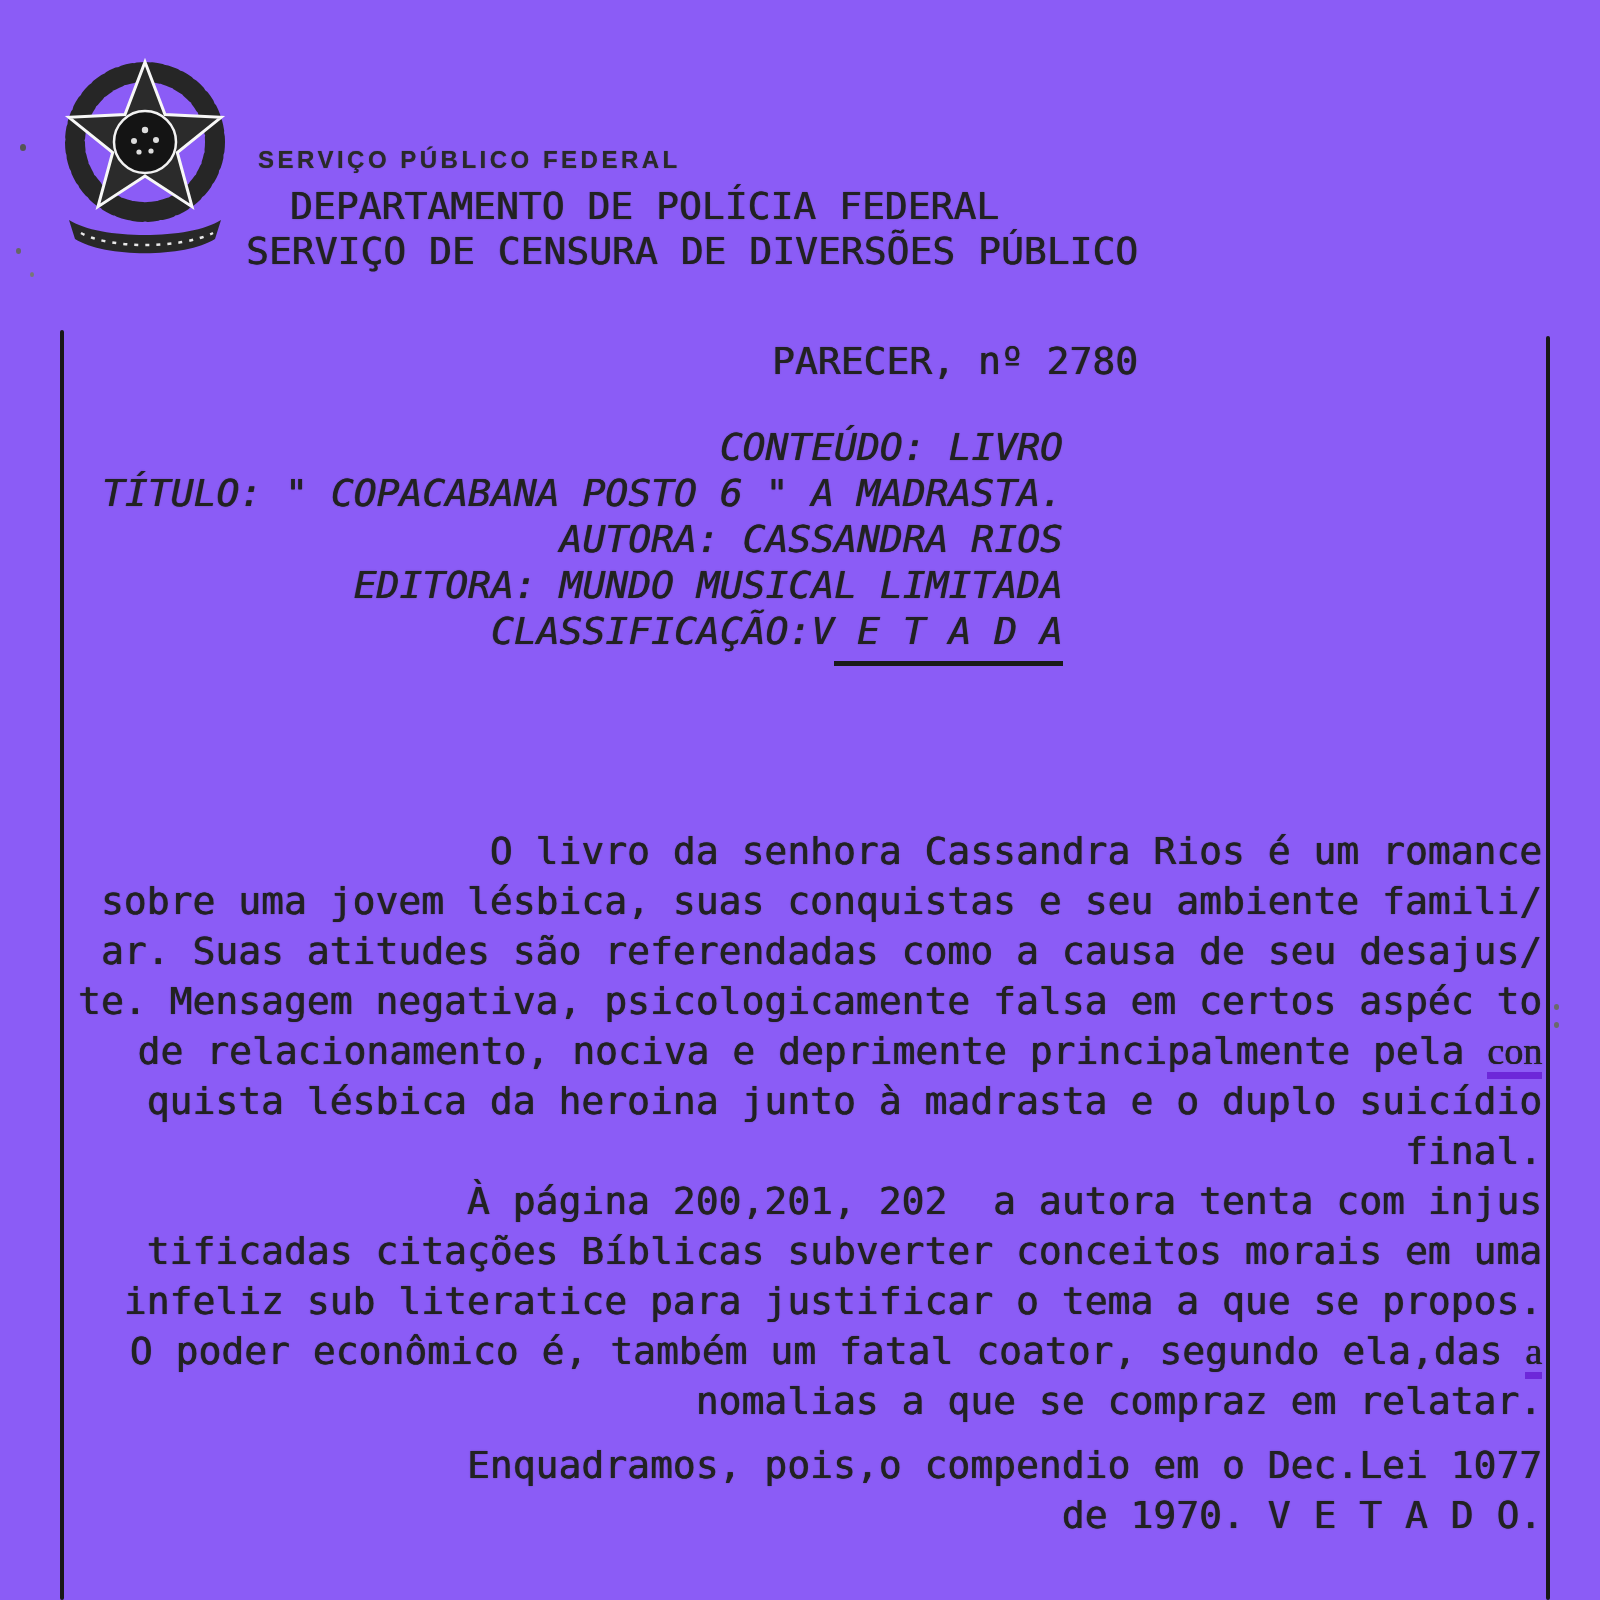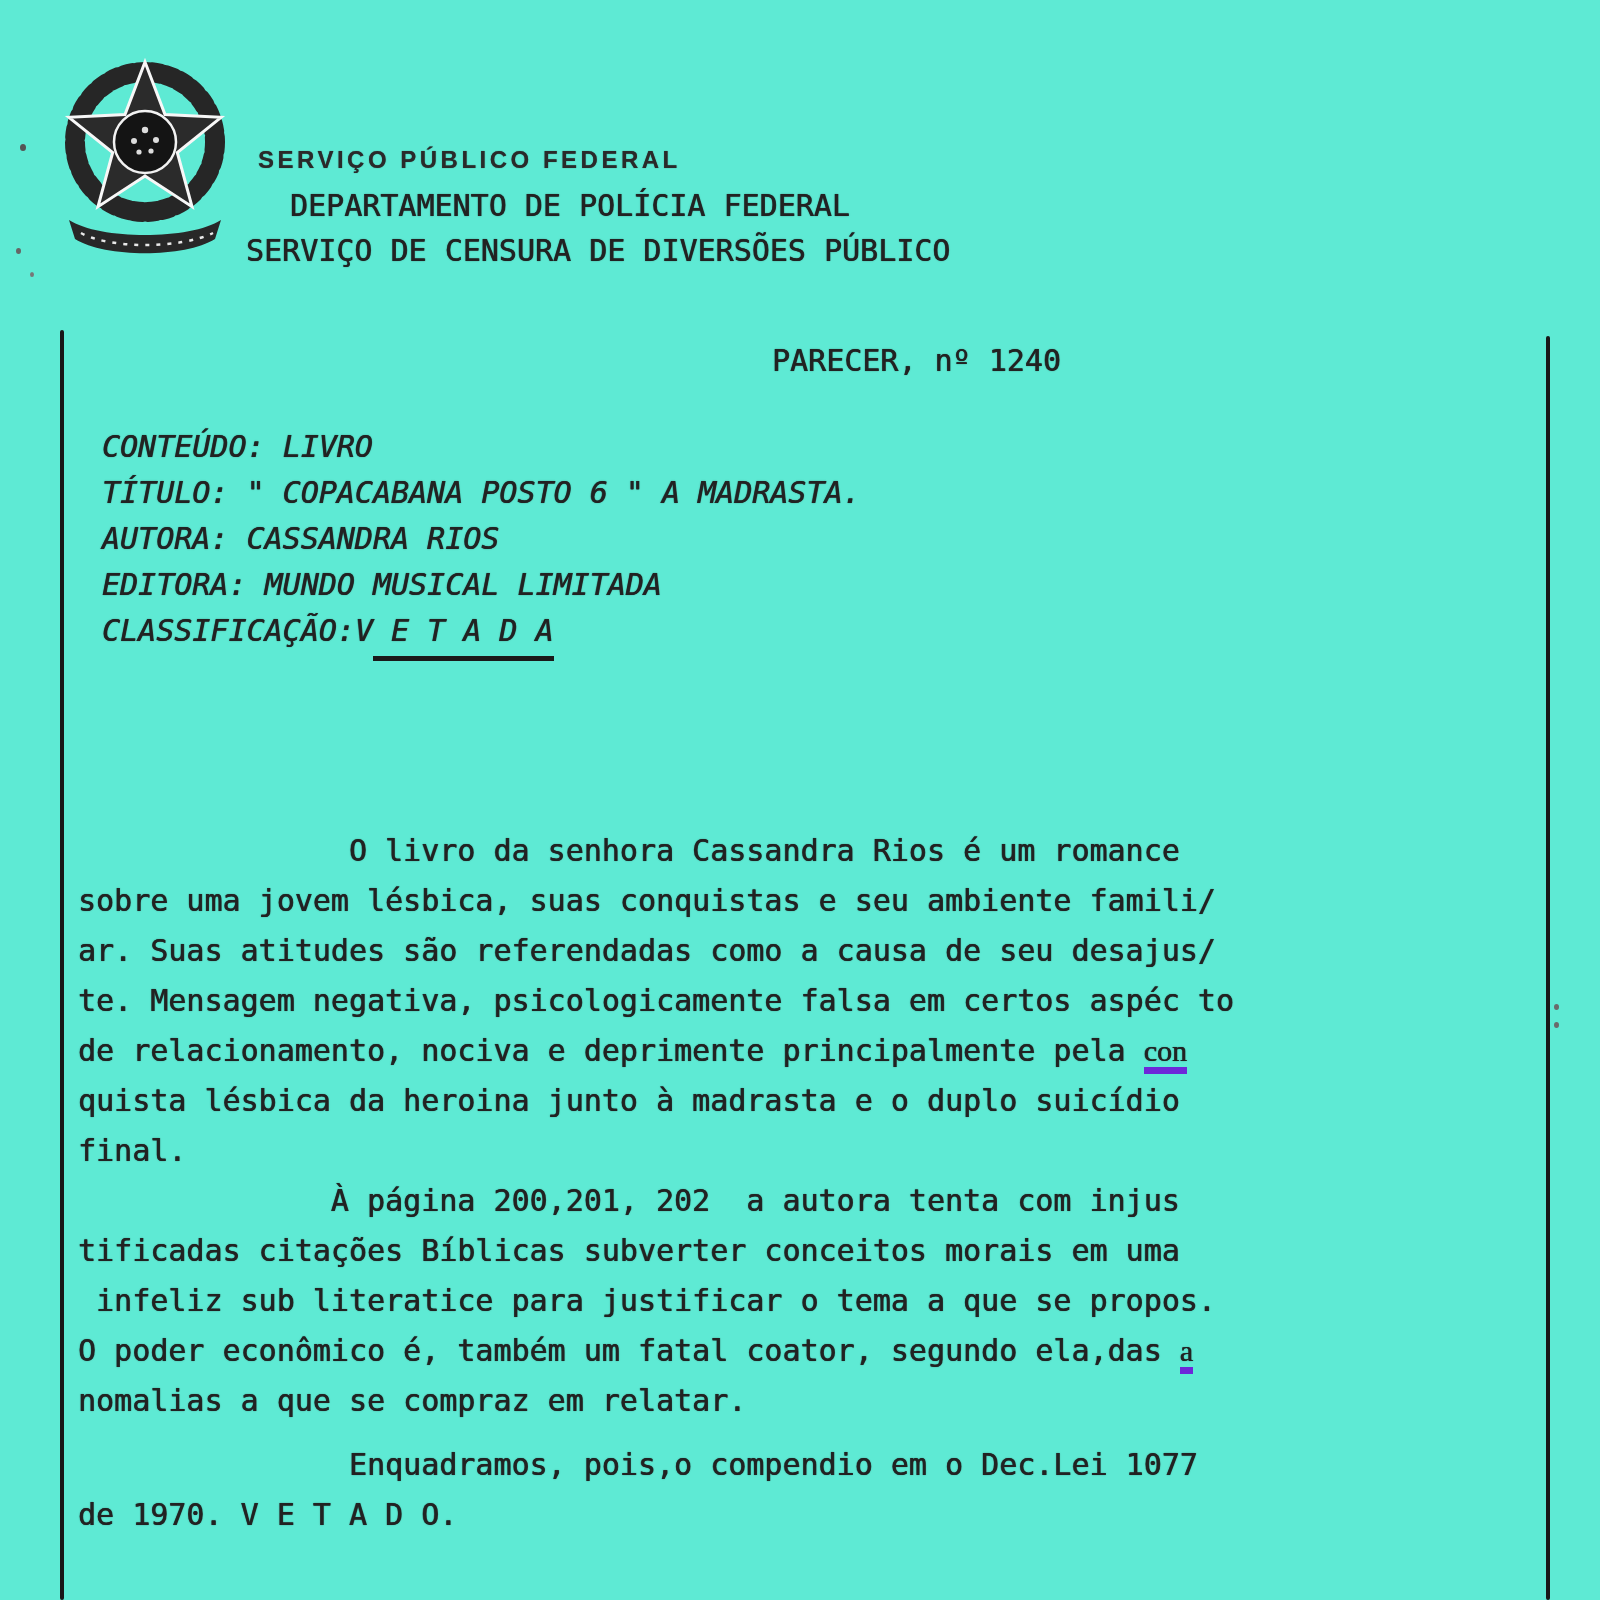--- a/index.html
+++ b/index.html
@@ -1,25 +1,26 @@
 <!DOCTYPE html>
 <html><head>
 <meta charset="utf-8">
 <style>
   html,body{margin:0;padding:0;background:#ffffff;}
   .page{
-    position:relative;width:1600px;height:1600px;background:#5eead4;
+    position:relative;width:1600px;height:1600px;background:#8b5cf6;
     overflow:hidden;color:#1d1d1d;
   }
   .abs{position:absolute;}
   
   .tw{
     font-family:"DejaVu Sans Mono","Liberation Mono",monospace;
-    font-size:30px;line-height:50px;white-space:pre;color:#222;
+    font-size:38px;line-height:50px;white-space:pre;color:#222;
     text-shadow:0.5px 0 0 rgba(25,25,25,.75), -0.3px 0 0 rgba(25,25,25,.5), 0 0 1.6px rgba(40,40,40,.45);
+    text-align:right;
   }
   .agency{
     font-family:"Liberation Sans","DejaVu Sans",sans-serif;
     font-weight:700;font-size:24px;letter-spacing:3.5px;color:#2a2a2a;
     text-shadow:0 0 1px rgba(30,30,30,.65);white-space:pre;
   }
   .emblem{left:55px;top:40px;filter:blur(.4px);}
   .agency{left:258px;top:146px;}
   .dept{left:290px;top:181px;}
   .division{left:246px;top:226px;}
@@ -51,21 +52,21 @@
     <circle cx="84" cy="112" r="2.6" fill="#dddddd"></circle>
     <circle cx="96" cy="111" r="2.6" fill="#dddddd"></circle>
     <path d="M14 180 C 45 200, 135 200, 166 180 L160 199 C 130 218, 50 218, 20 199 Z" fill="#282828"></path>
     <path d="M26 193 C 55 209, 125 209, 158 193" fill="none" stroke="#e9e9e9" stroke-width="2.5" stroke-dasharray="4 7"></path>
   </svg>
 
   <div class="abs agency">SERVIÇO PÚBLICO FEDERAL</div>
   <div class="abs tw dept">DEPARTAMENTO DE POLÍCIA FEDERAL</div>
   <div class="abs tw division">SERVIÇO DE CENSURA DE DIVERSÕES PÚBLICO</div>
 
-  <div class="abs tw heading">PARECER, nº 1240</div>
+  <div class="abs tw heading">PARECER, nº 2780</div>
 
   <div class="abs tw fields"><div class="field-row"><span>CONTEÚDO: </span><span>LIVRO</span></div><div class="field-row"><span>TÍTULO: </span><span>" COPACABANA POSTO 6 " A MADRASTA.</span></div><div class="field-row"><span>AUTORA: </span><span>CASSANDRA RIOS</span></div><div class="field-row"><span>EDITORA: </span><span>MUNDO MUSICAL LIMITADA</span></div><div class="field-row"><span>CLASSIFICAÇÃO:</span><span>V</span><span class="u-heavy"> E T A D A</span></div></div>
 
   <div class="abs tw body-text"><div class="para"><div class="line"><span>               O livro da senhora Cassandra Rios é um romance</span></div><div class="line"><span>sobre uma jovem lésbica, suas conquistas e seu ambiente famili/</span></div><div class="line"><span>ar. Suas atitudes são referendadas como a causa de seu desajus/</span></div><div class="line"><span>te. Mensagem negativa, psicologicamente falsa em certos aspéc to</span></div><div class="line"><span>de relacionamento, nociva e deprimente principalmente pela </span><span class="u-body">con</span></div><div class="line"><span>quista lésbica da heroina junto à madrasta e o duplo suicídio</span></div><div class="line"><span>final.</span></div></div><div class="para"><div class="line"><span>              À página 200,201, 202  a autora tenta com injus</span></div><div class="line"><span>tificadas citações Bíblicas subverter conceitos morais em uma</span></div><div class="line"><span> infeliz sub literatice para justificar o tema a que se propos.</span></div><div class="line"><span>O poder econômico é, também um fatal coator, segundo ela,das </span><span class="u-body">a</span></div><div class="line"><span>nomalias a que se compraz em relatar.</span></div></div><div class="para gap"><div class="line"><span>               Enquadramos, pois,o compendio em o Dec.Lei 1077</span></div><div class="line"><span>de 1970. V E T A D O.</span></div></div></div>
 
   <div class="rule rule-left"></div>
   <div class="rule rule-right"></div>
 
   <div class="speck" style="left:20px;top:144px;width:6px;height:7px;background:#555;"></div>
   <div class="speck" style="left:16px;top:248px;width:5px;height:6px;background:#666;"></div>

